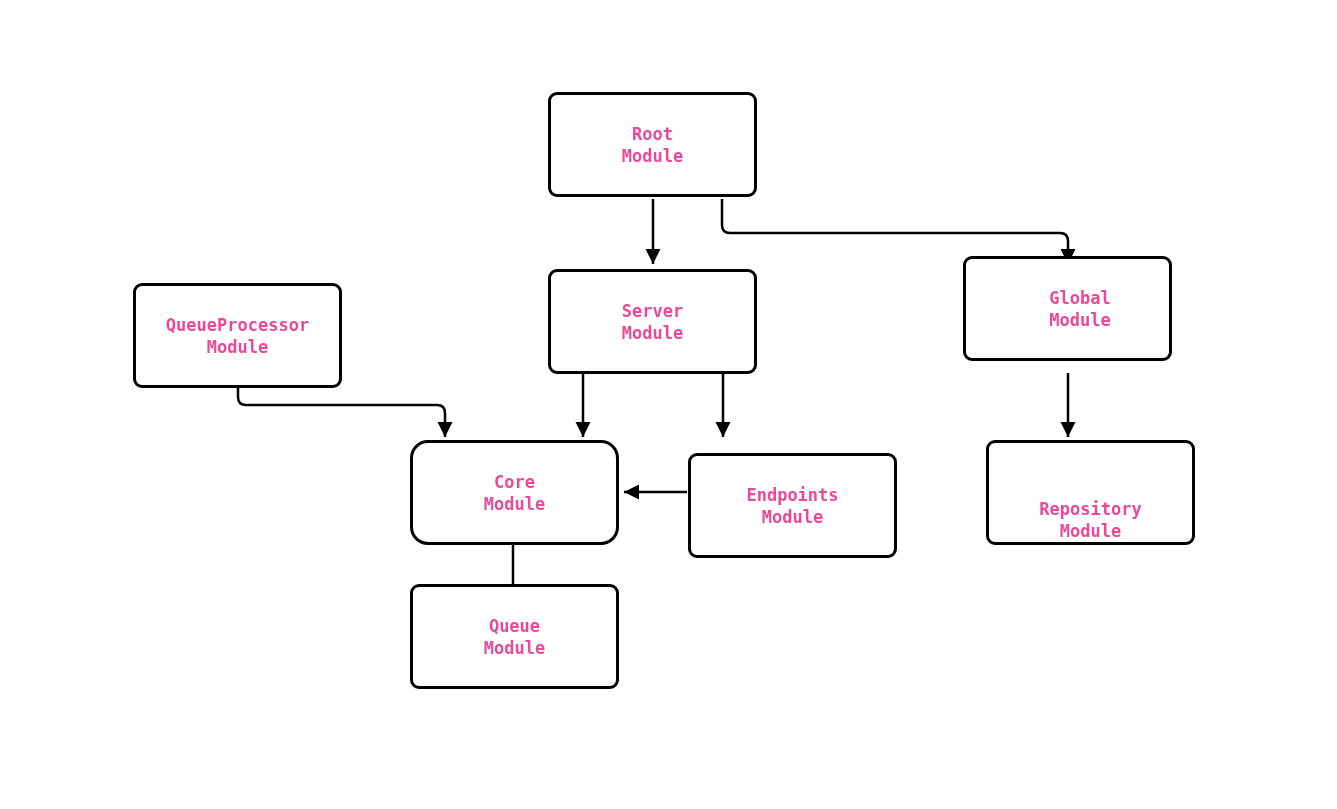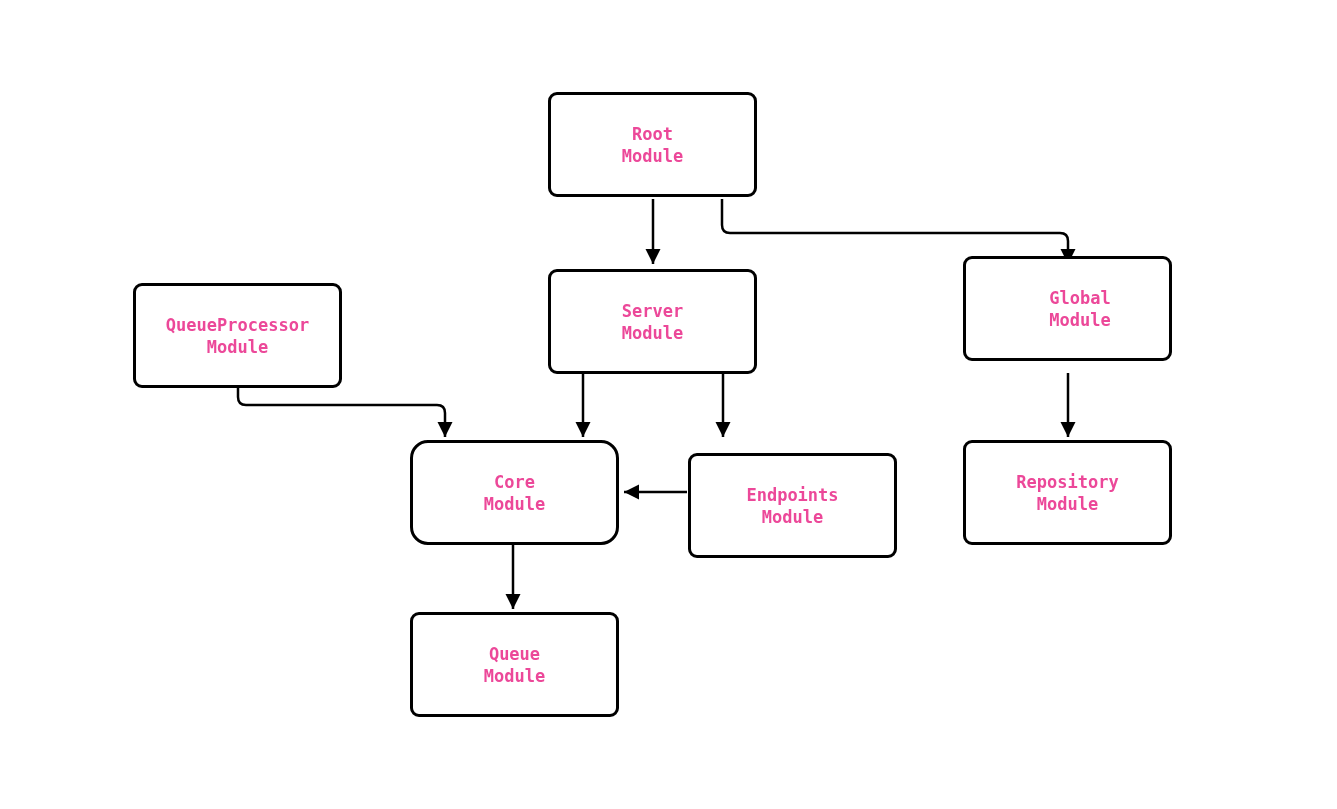--- a/index.html
+++ b/index.html
@@ -48,22 +48,22 @@
     line-height: 22px;
     color: #ec4899;
     letter-spacing: 0px;
   }
   #node-root           { left: 548px; top:  92px; }
   #node-queueprocessor { left: 133px; top: 267px; margin-top: 16px; }
   #node-server         { left: 548px; top: 269px; }
   #node-global         { left: 963px; top: 256px; padding-left: 25px; }
   #node-core           { left: 410px; top: 440px; border-radius: 18px; }
   #node-endpoints      { left: 688px; top: 440px; margin-top: 13px; }
-  #node-repository     { left: 963px; top: 440px; }
-  #node-queue          { left: 410px; top: 612px; }
+  #node-repository     { left: 986px; top: 440px; align-items: flex-end; }
+  #node-queue          { left: 410px; top: 584px; }
 </style>
 </head>
 <body>
 
 <div class="canvas">
 
   <svg class="edges-layer" viewBox="0 0 1337 809" xmlns="http://www.w3.org/2000/svg">
     <defs>
       <marker id="arrowhead" viewBox="0 0 10 10" refX="10" refY="5" markerWidth="15" markerHeight="19" markerUnits="userSpaceOnUse" orient="auto">
         <path d="M0,0 L10,5 L0,10 Z" fill="#000000"></path>

